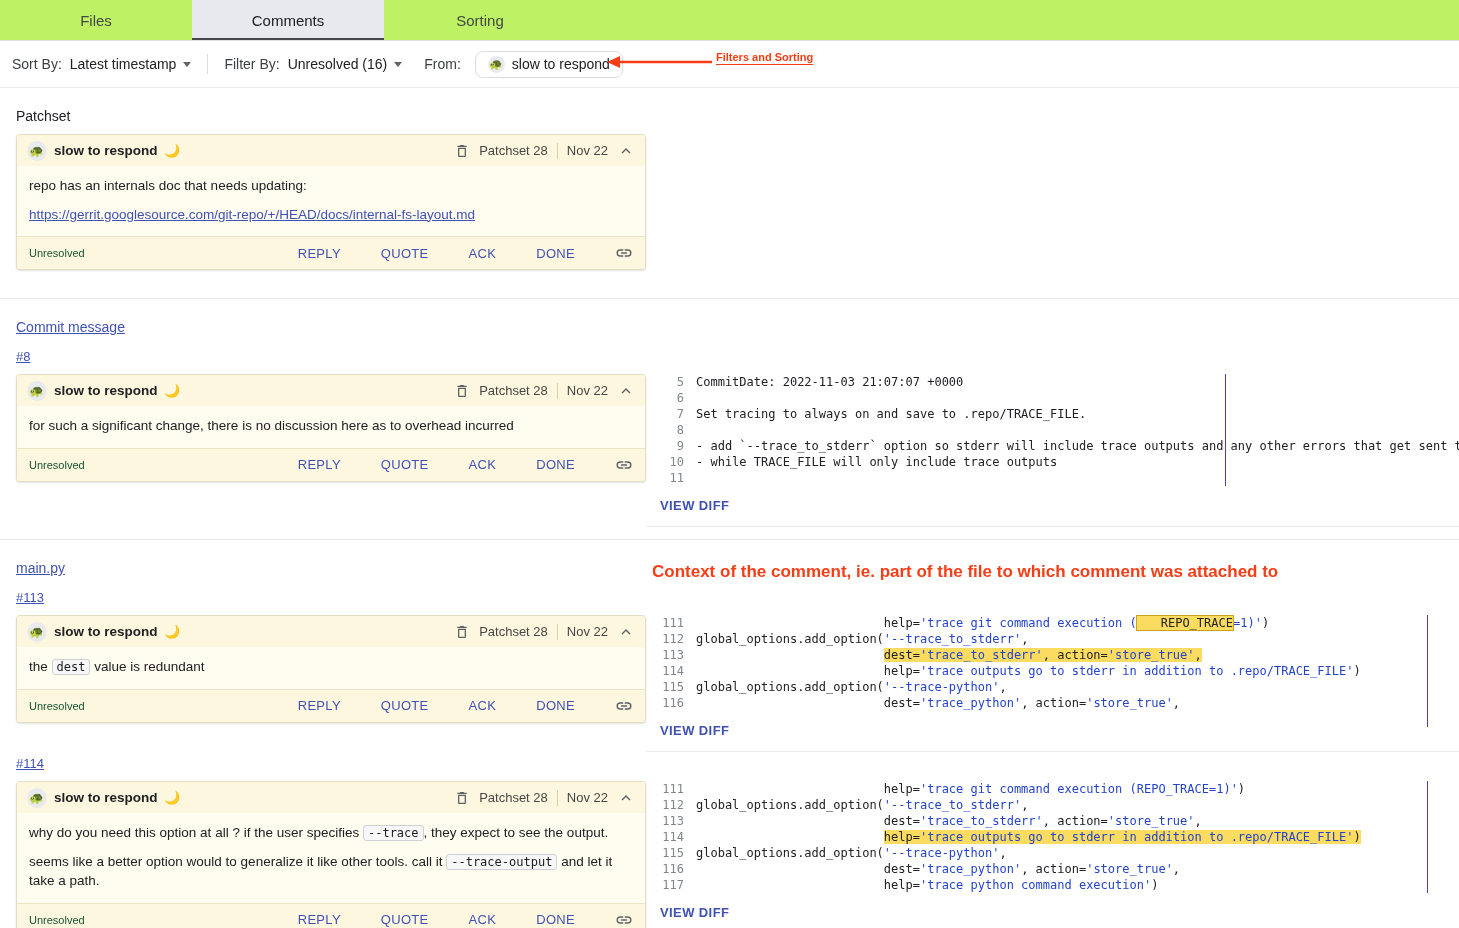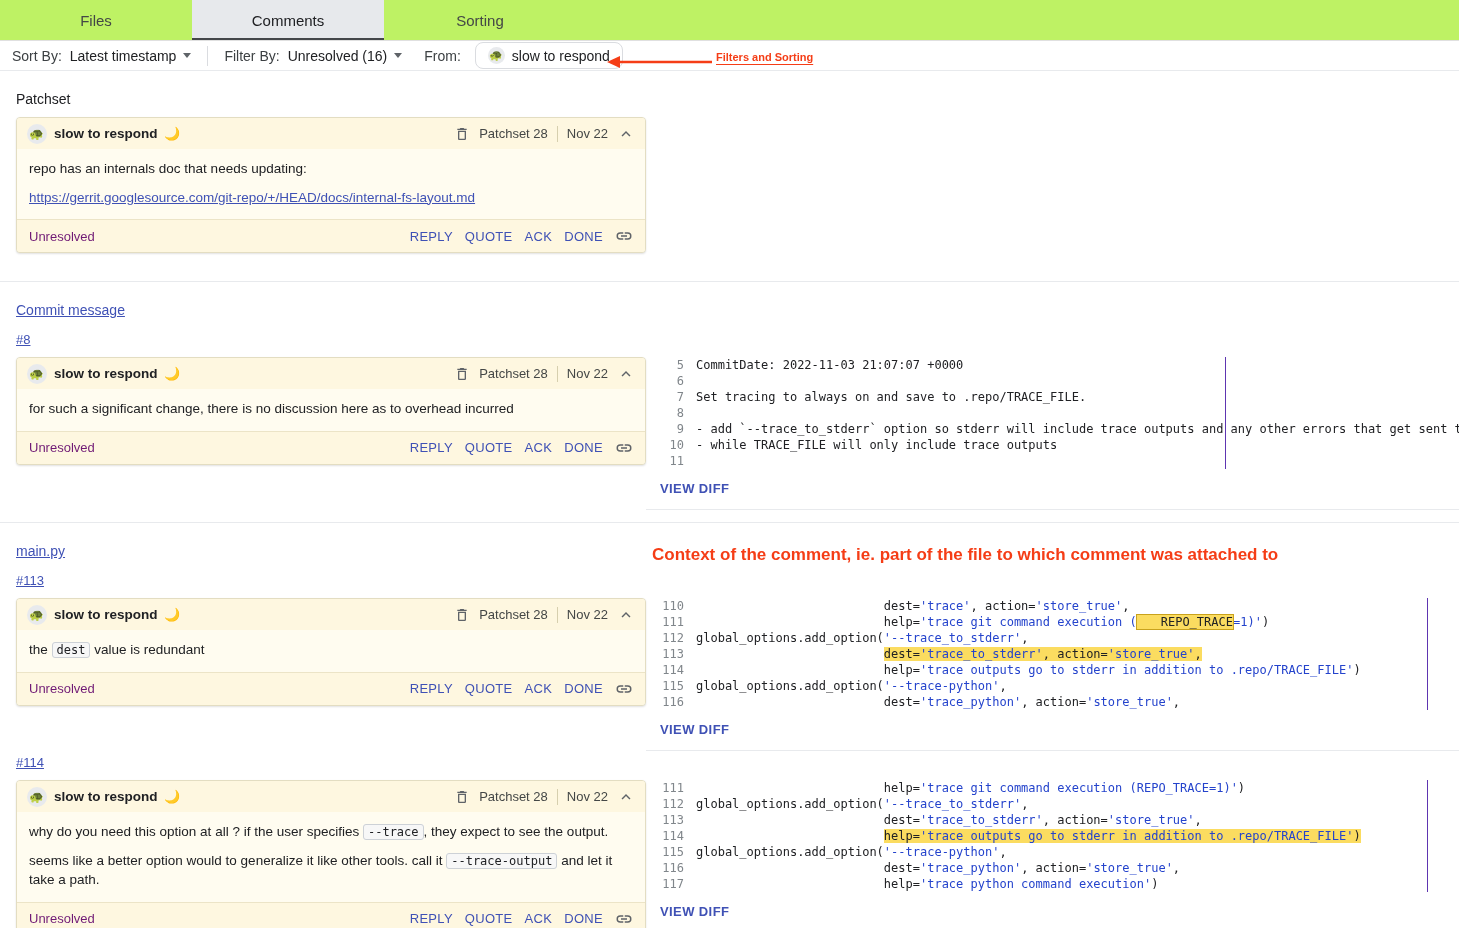--- a/index.html
+++ b/index.html
@@ -11,21 +11,21 @@
   :root{
     --c-annotation:#f53d16; --c-link:#3f51b5; --c-string:#2443cc;
     --c-hl:#fbdc60; --c-card:#fef7e0; --c-cardbody:#fffcf0; --c-vline:#5e35b1;
   }
   
   .tabbar { display:flex; background:#bef264; height:41px; border-bottom:1px solid #e0e0e0; }
   .tab { width:192px; display:flex; align-items:center; justify-content:center;
          font-size:15px; color:#444746; cursor:pointer; }
   .tab.active { background:#e7e9ec; color:#202124; box-shadow:inset 0 -2px 0 #44474a; }
   
-  .filterbar { height:30px; display:flex; align-items:center; padding:0 12px;
+  .filterbar { height:47px; display:flex; align-items:center; padding:0 12px;
                border-bottom:1px solid #e8eaed; position:relative; font-size:14px; }
   .fgroup { display:flex; align-items:center; gap:8px; }
   .flabel { color:#3c4043; }
   .fvalue { color:#202124; display:flex; align-items:center; gap:7px; cursor:pointer; }
   .dd-arrow { width:0; height:0; border-left:4px solid transparent; border-right:4px solid transparent;
               border-top:5px solid #5f6368; display:inline-block; }
   .vsep { width:1px; height:20px; background:#dadce0; margin:0 16px; }
   .from-chip { display:flex; align-items:center; gap:7px; border:1px solid #dadce0;
                border-radius:8px; padding:4px 12px; margin-left:6px; cursor:pointer; background:#fff; }
   .ann-arrow { position:absolute; left:604px; top:12px; }
@@ -60,22 +60,22 @@
                   color:#444746; font-size:13px; }
   .icon-btn { display:inline-flex; align-items:center; cursor:pointer; }
   .vdiv { width:1px; height:16px; background:#d6cfae; }
   .card-body { padding:10px 12px 12px; font-size:13.5px; line-height:1.45; color:#202124; }
   .para + .para { margin-top:9px; }
   .codechip { font-family:"DejaVu Sans Mono", monospace; font-size:12px; background:#f7f7f7;
               border:1px solid #cdd1d6; border-radius:3px; padding:0 4px;text-align:center; }
   a.bodylink { color:var(--c-link); text-decoration:underline; cursor:pointer; word-break:break-all; }
   .card-footer { background:var(--c-card); border-top:1px solid #ece4c7; height:33px;
                  display:flex; align-items:center; padding:0 12px; }
-  .status { font-size:13px; color:#701a75; }
-  .actions { margin-left:auto; display:flex; align-items:center; gap:12px;text-align:right; }
+  .status { font-size:11px; color:#14532d; }
+  .actions { margin-left:auto; display:flex; align-items:center; gap:40px;text-align:right; }
   .action { color:var(--c-link); font-size:13px; font-weight:500; letter-spacing:.3px; cursor:pointer; }
   
   .diff-lines { font-family:"DejaVu Sans Mono", monospace; font-size:12px; line-height:16px; }
   .dline { display:flex; white-space:pre; }
   .lnum { width:38px; flex-shrink:0; text-align:right; padding-right:12px; color:#80868b; }
   .lcode { white-space:pre; color:#202124; }
   .seg-s { color:var(--c-string); }
   .seg-hp { background:var(--c-hl); }
   .seg-hs { background:var(--c-hl); color:var(--c-string); }
   .seg-tok { background:var(--c-hl); outline:1px solid #c9a21c;padding-left:24px; }
@@ -284,21 +284,20 @@
                   <svg class="gicon" viewBox="0 0 24 24" width="18" height="18">
                     <path fill="#5f6368" d="M3.9 12a3.1 3.1 0 0 1 3.1-3.1h4V7H7a5 5 0 0 0 0 10h4v-1.9H7A3.1 3.1 0 0 1 3.9 12zM8 13h8v-2H8v2zm9-6h-4v1.9h4a3.1 3.1 0 1 1 0 6.2h-4V17h4a5 5 0 0 0 0-10z"></path>
                   </svg>
                 </span>
             </span>
           </div>
         </div>
       </div>
       <div class="thread-right">
         <div class="diff-lines">
-            <div class="dline"><span class="lnum">110</span><span class="lcode"><span class="seg-p">                          dest=</span><span class="seg-s">'trace'</span><span class="seg-p">, action=</span><span class="seg-s">'store_true'</span><span class="seg-p">,</span></span></div>
             <div class="dline"><span class="lnum">111</span><span class="lcode"><span class="seg-p">                          help=</span><span class="seg-s">'trace git command execution (</span><span class="seg-tok">REPO_TRACE</span><span class="seg-s">=1)'</span><span class="seg-p">)</span></span></div>
             <div class="dline"><span class="lnum">112</span><span class="lcode"><span class="seg-p">global_options.add_option(</span><span class="seg-s">'--trace_to_stderr'</span><span class="seg-p">,</span></span></div>
             <div class="dline"><span class="lnum">113</span><span class="lcode"><span class="seg-p">                          </span><span class="seg-hp">dest=</span><span class="seg-hs">'trace_to_stderr'</span><span class="seg-hp">, action=</span><span class="seg-hs">'store_true'</span><span class="seg-hp">,</span></span></div>
             <div class="dline"><span class="lnum">114</span><span class="lcode"><span class="seg-p">                          help=</span><span class="seg-s">'trace outputs go to stderr in addition to .repo/TRACE_FILE'</span><span class="seg-p">)</span></span></div>
             <div class="dline"><span class="lnum">115</span><span class="lcode"><span class="seg-p">global_options.add_option(</span><span class="seg-s">'--trace-python'</span><span class="seg-p">,</span></span></div>
             <div class="dline"><span class="lnum">116</span><span class="lcode"><span class="seg-p">                          dest=</span><span class="seg-s">'trace_python'</span><span class="seg-p">, action=</span><span class="seg-s">'store_true'</span><span class="seg-p">,</span></span></div>
           </div>
         <span class="vline vl-b"></span>
         <a class="view-diff">VIEW DIFF</a>
       </div>

